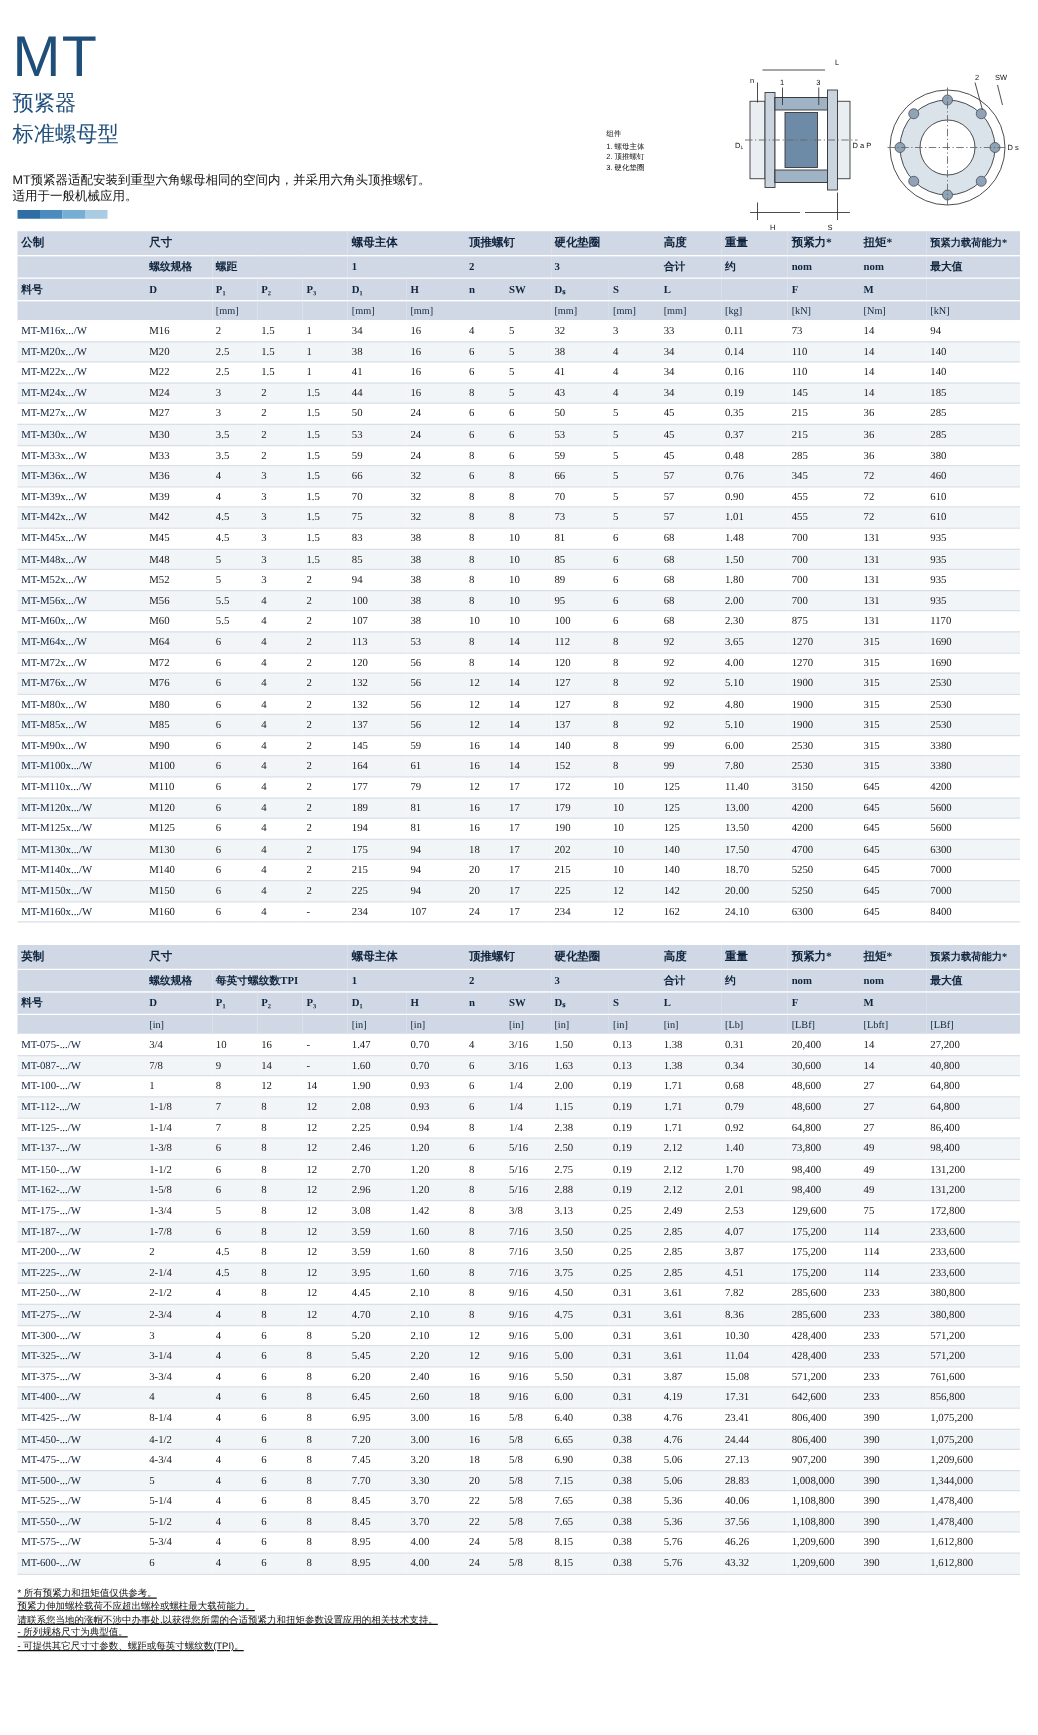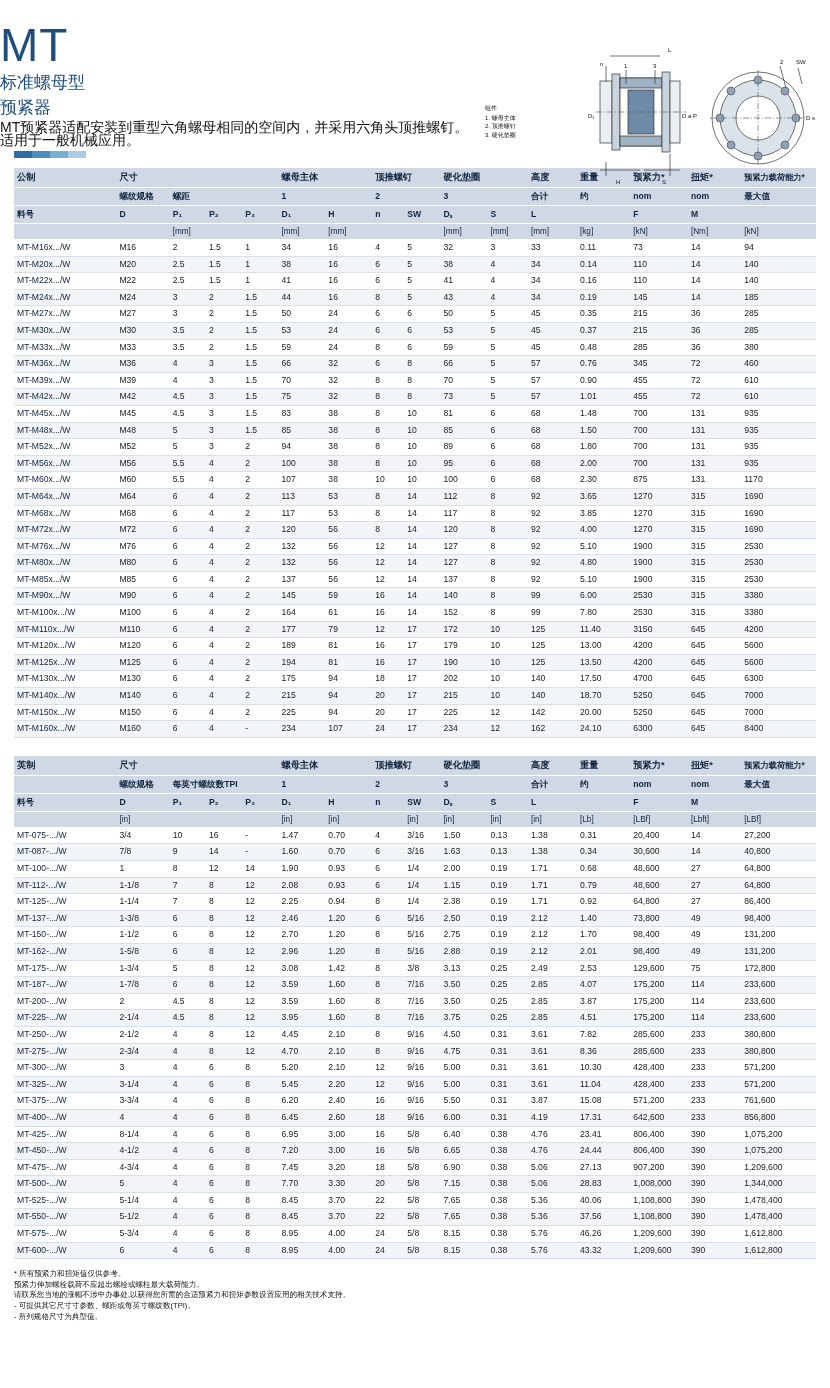--- a/index.html
+++ b/index.html
@@ -5,43 +5,43 @@
   html,body{margin:0;padding:0;}
   body{
     width:830px;
     background:#ffffff;
     font-family:"Liberation Sans", sans-serif;
     color:#1a1a1a;
   }
   .page{width:830px;min-height:1388px;position:relative;padding:0;box-sizing:border-box;}
 
   
-  .header{padding:22px 14px 4px 0;position:relative;}
+  .header{padding:22px 14px 4px 10px;position:relative;}
   .title-main{
     font-size:46px;line-height:46px;color:#1f4e79;font-weight:400;letter-spacing:1px;
   }
   .title-sub{
     font-size:17px;line-height:21px;color:#1f4e79;margin-top:4px;
   }
   .intro{
-    font-size:14px;line-height:13px;color:#111;margin-top:3px;max-width:520px;
+    font-size:10px;line-height:13px;color:#111;margin-top:20px;max-width:520px;
   }
 
   
   .diagram{
     position:absolute;right:10px;top:26px;width:280px;height:165px;
   }
   .diagram svg{display:block;}
   .legend{
     position:absolute;left:-55px;top:78px;font-size:6px;line-height:8.5px;color:#111;width:70px;
   }
   .legend .lg-t{margin-bottom:1px;}
 
   
-  table{border-collapse:collapse;width:802px;margin:0 14px;table-layout:fixed;}
+  table{border-collapse:collapse;width:802px;margin:0 14px;table-layout:fixed;font-family:Liberation Serif, serif;}
   table.metric{margin-top:10px;}
   table.imperial{margin-top:18px;}
   th,td{
     font-size:8.6px;
     padding:0;
     text-align:left;
     vertical-align:middle;
     height:14px;
   }
   thead th{
@@ -74,33 +74,33 @@
     margin:0 14px;height:7px;width:802px;position:relative;
   }
   .accent i{position:absolute;top:0;height:7px;display:block;}
   .a1{left:0;width:18px;background:#2f6ea5;}
   .a2{left:18px;width:18px;background:#4a8cc0;}
   .a3{left:36px;width:18px;background:#77aed4;}
   .a4{left:54px;width:18px;background:#a9cbe4;}
 
   
   .notes{
-    margin:10px 14px 8px 14px;font-size:7.6px;line-height:10.6px;color:#111;
+    margin:10px 14px 8px 14px;font-size:7.6px;line-height:10.6px;color:#111;text-decoration:underline;
   }
   .notes div{margin-bottom:0px;}
 </style>
 </head>
 <body>
 
 <div class="page">
 
   <div class="header">
     <div class="title-main">MT</div>
+    <div class="title-sub">预紧器</div>
     <div class="title-sub">标准螺母型</div>
-    <div class="title-sub">预紧器</div>
     <div class="intro">
       <span>MT预紧器适配安装到重型六角螺母相同的空间内，并采用六角头顶推螺钉。</span><br>
       <span>适用于一般机械应用。</span>
     </div>
 
     <div class="diagram">
       <svg width="280" height="165" viewBox="0 0 280 165">
         <g stroke="#333" fill="none" stroke-width="0.7">
 
           <rect x="60" y="55" width="12" height="62" fill="#e9eef3"></rect>
@@ -536,38 +536,20 @@
           <td>14</td>
           <td>112</td>
           <td>8</td>
           <td>92</td>
           <td>3.65</td>
           <td>1270</td>
           <td>315</td>
           <td>1690</td>
         </tr>
         <tr>
-          <td class="code">MT-M68x.../W</td>
-          <td>M68</td>
-          <td>6</td>
-          <td>4</td>
-          <td>2</td>
-          <td>117</td>
-          <td>53</td>
-          <td>8</td>
-          <td>14</td>
-          <td>117</td>
-          <td>8</td>
-          <td>92</td>
-          <td>3.85</td>
-          <td>1270</td>
-          <td>315</td>
-          <td>1690</td>
-        </tr>
-        <tr>
           <td class="code">MT-M72x.../W</td>
           <td>M72</td>
           <td>6</td>
           <td>4</td>
           <td>2</td>
           <td>120</td>
           <td>56</td>
           <td>8</td>
           <td>14</td>
           <td>120</td>
@@ -1348,17 +1330,17 @@
           <td>390</td>
           <td>1,612,800</td>
         </tr>
       </tbody>
   </table>
 
   <div class="notes">
     <div>* 所有预紧力和扭矩值仅供参考。</div>
     <div>预紧力伸加螺栓载荷不应超出螺栓或螺柱最大载荷能力。</div>
     <div>请联系您当地的涨帽不涉中办事处,以获得您所需的合适预紧力和扭矩参数设置应用的相关技术支持。</div>
+    <div>- 所列规格尺寸为典型值。</div>
     <div>- 可提供其它尺寸寸参数、螺距或每英寸螺纹数(TPI)。</div>
-    <div>- 所列规格尺寸为典型值。</div>
   </div>
 
 </div>
 
 </body></html>

